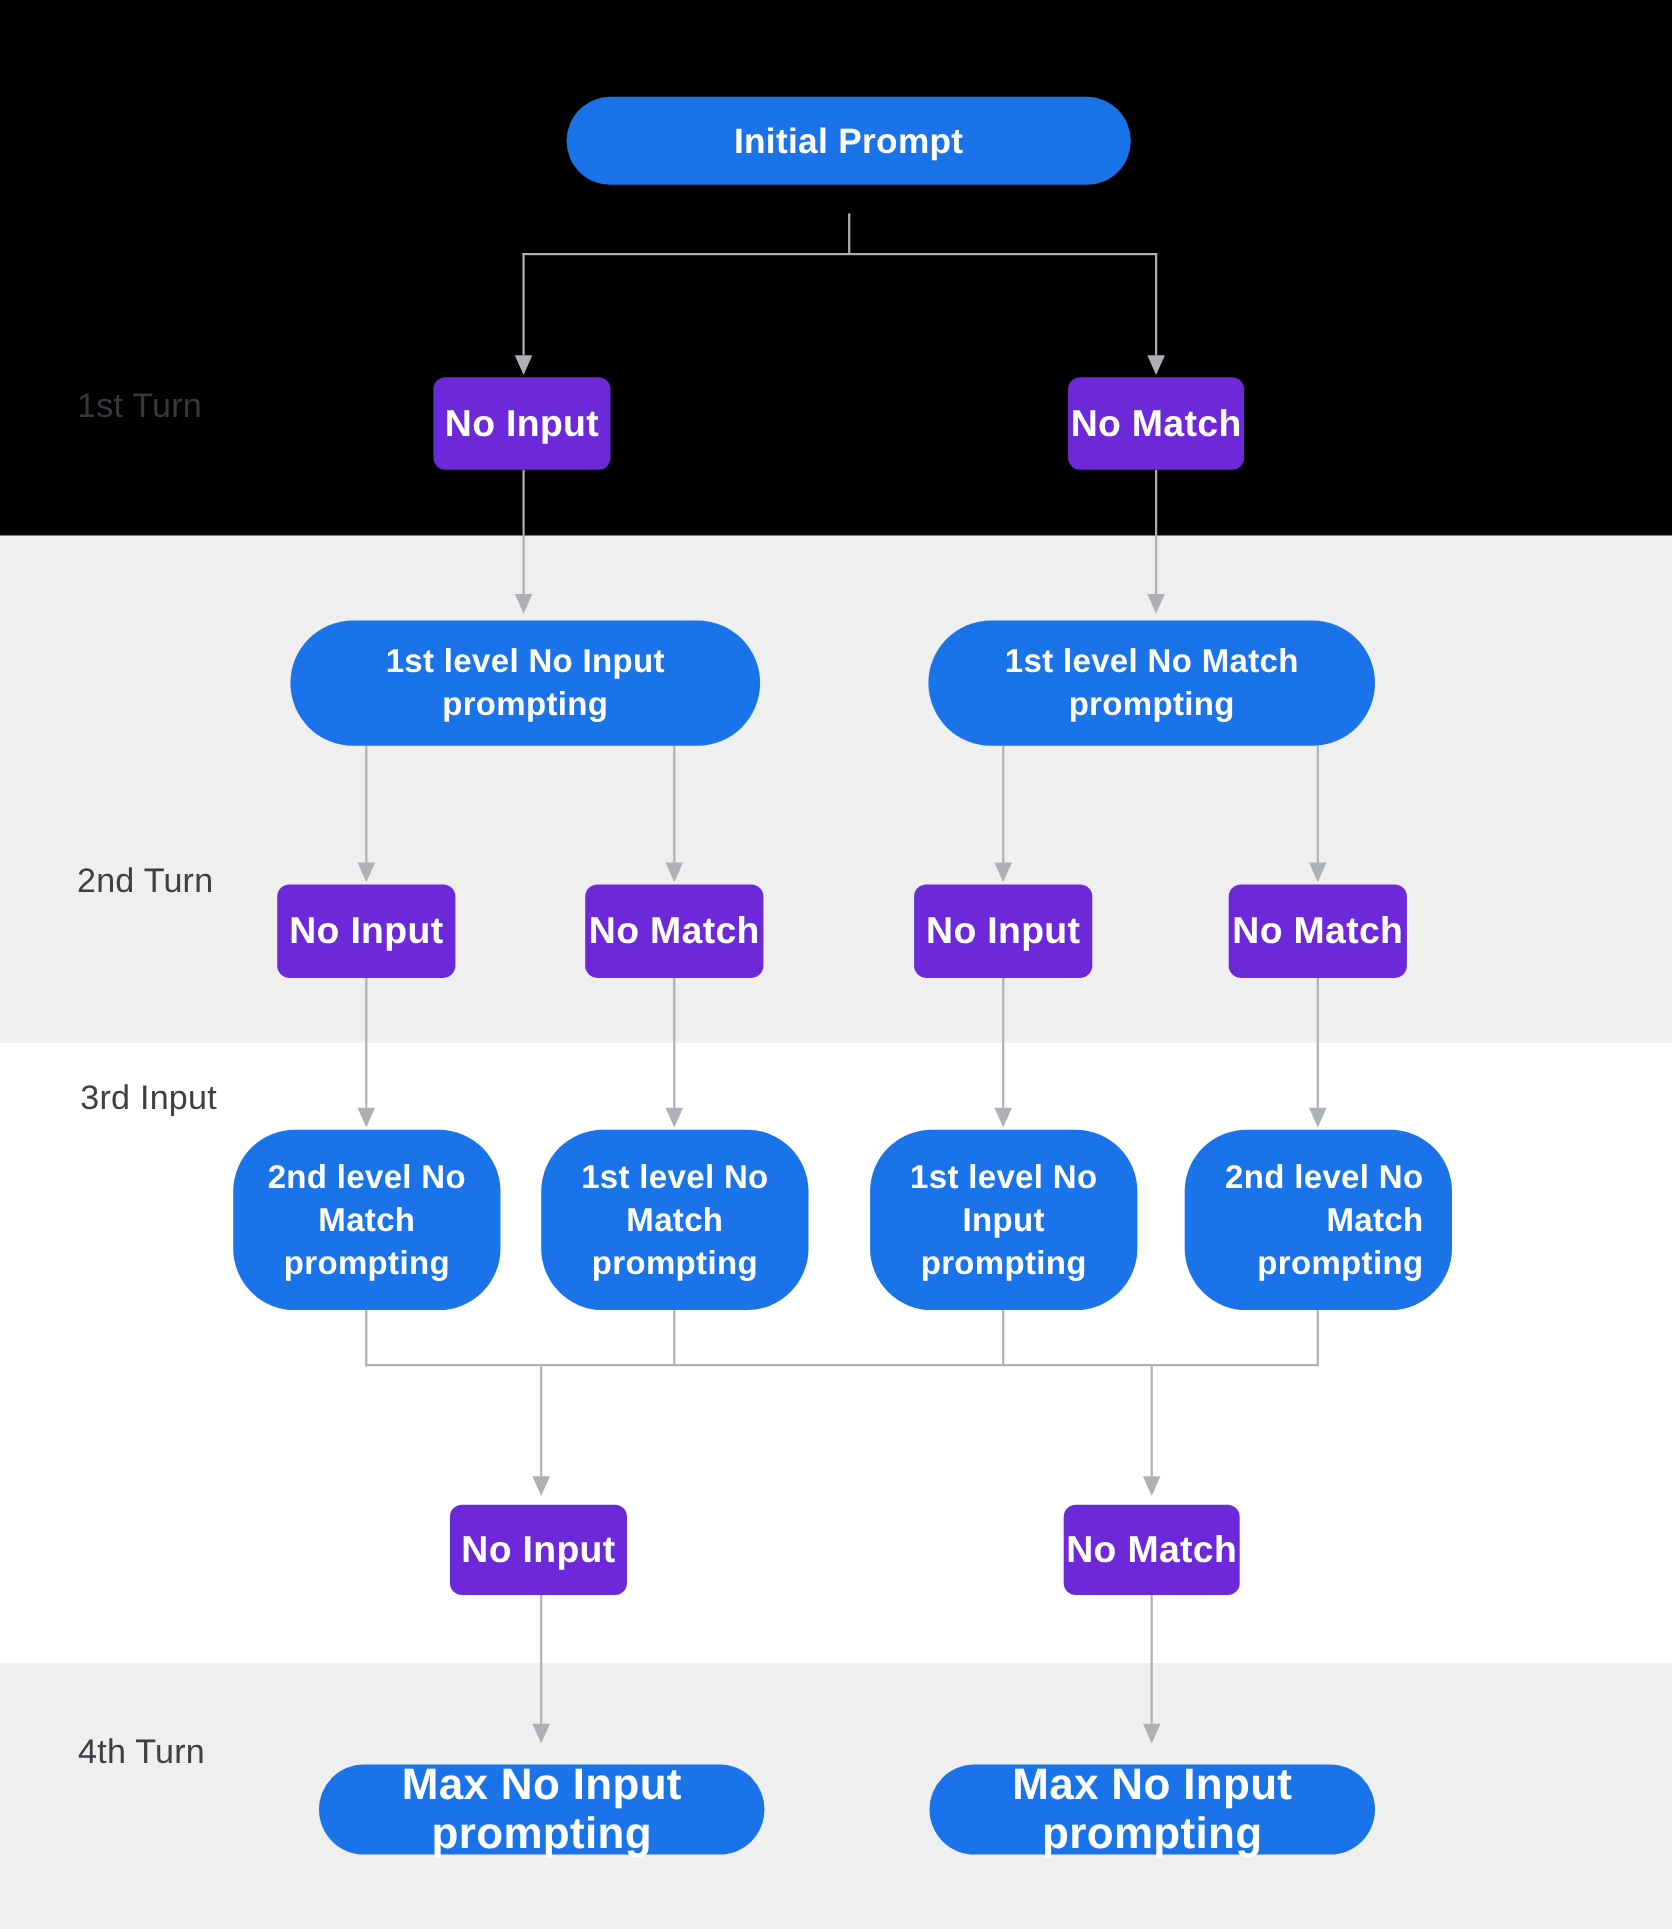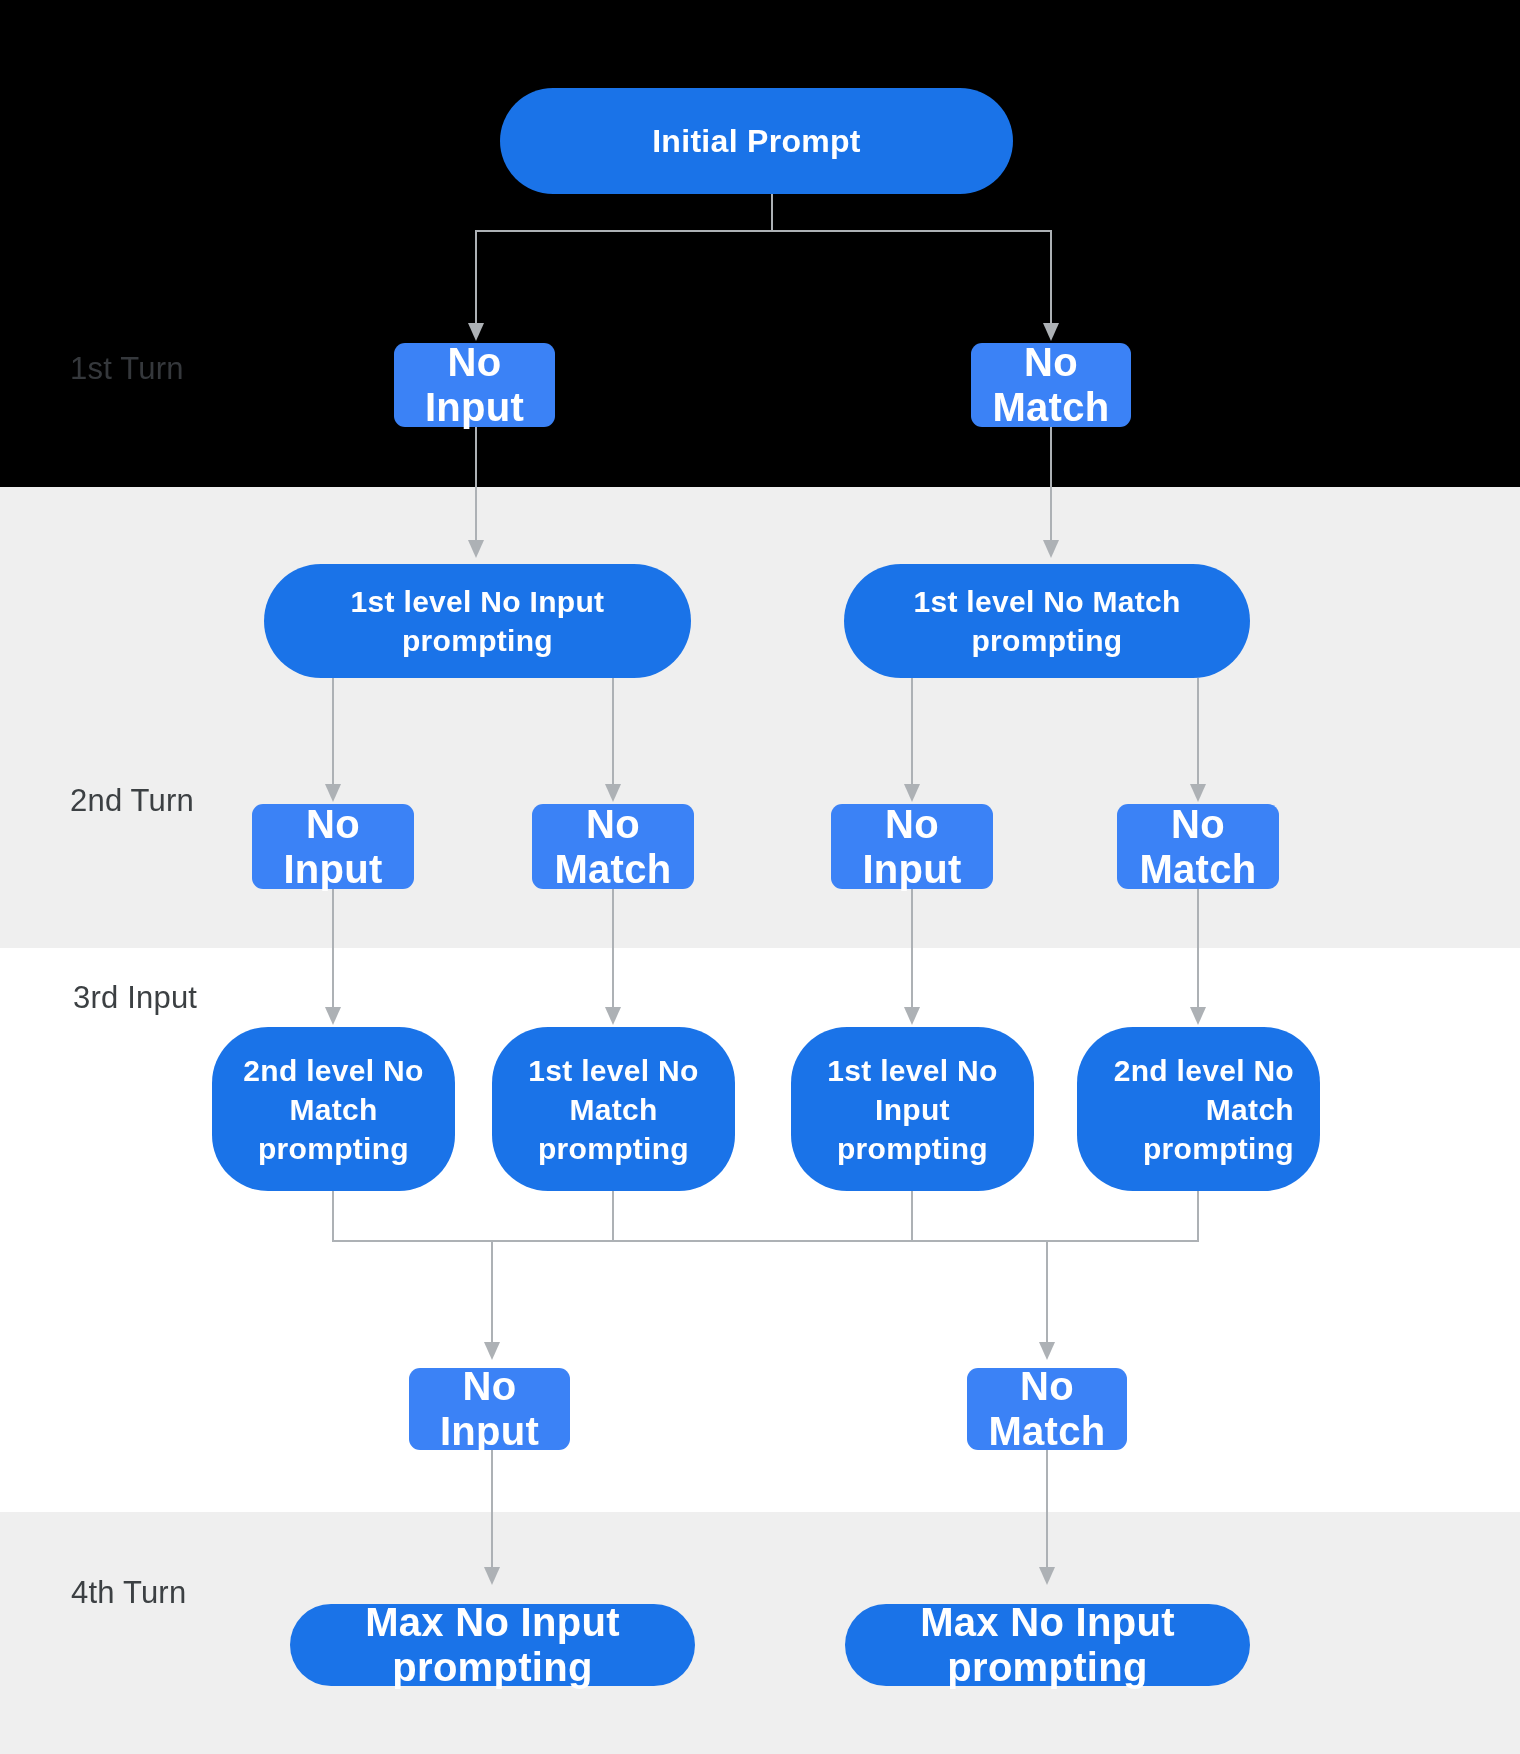--- a/index.html
+++ b/index.html
@@ -21,21 +21,21 @@
     color:#3c4043;letter-spacing:0.2px;white-space:nowrap;
   }
   .turn-label.on-dark{color:#35383c;}
 
   .node{
     position:absolute;display:flex;align-items:center;justify-content:center;
     text-align:center;color:#ffffff;font-weight:600;letter-spacing:0.3px;
     box-sizing:border-box;
   }
   .blue{background:#1a73e8;}
-  .green{background:#3b82f6;border-radius:11px;font-size:40px;}
+  .green{background:#6d28d9;border-radius:11px;font-size:34px;}
   .pill-lg{border-radius:53px;font-size:32px;}
   .pill-md{border-radius:57px;font-size:30px;line-height:39px;}
   .pill-sm{border-radius:41px;font-size:40px;margin-top:12px;}
   .round-box{border-radius:56px;font-size:30px;line-height:39px;}
 
   .line{position:absolute;background:#adb1b5;}
   .vl{width:2px;}
   .hl{height:2px;}
   .ah{
     position:absolute;width:0;height:0;
@@ -97,21 +97,21 @@
   <div class="line vl" style="left:491px;top:1242px;height:100px;"></div>
   <div class="ah" style="left:484px;top:1342px;"></div>
   <div class="line vl" style="left:1046px;top:1242px;height:100px;"></div>
   <div class="ah" style="left:1039px;top:1342px;"></div>
 
   <div class="line vl" style="left:491px;top:1450px;height:117px;"></div>
   <div class="ah" style="left:484px;top:1567px;"></div>
   <div class="line vl" style="left:1046px;top:1450px;height:117px;"></div>
   <div class="ah" style="left:1039px;top:1567px;"></div>
 
-  <div class="node blue pill-lg" style="left:500px;top:88px;width:513px;height:106px;">Initial Prompt</div>
+  <div class="node blue pill-lg" style="left:515px;top:88px;width:513px;height:80px;">Initial Prompt</div>
 
   <div class="node green" style="left:394px;top:343px;width:161px;height:84px;">No Input</div>
   <div class="node green" style="left:971px;top:343px;width:160px;height:84px;">No Match</div>
 
   <div class="node blue pill-md" style="left:264px;top:564px;width:427px;height:114px;padding:0 40px;">1st level No Input prompting</div>
   <div class="node blue pill-md" style="left:844px;top:564px;width:406px;height:114px;padding:0 40px;">1st level No Match prompting</div>
 
   <div class="node green" style="left:252px;top:804px;width:162px;height:85px;">No Input</div>
   <div class="node green" style="left:532px;top:804px;width:162px;height:85px;">No Match</div>
   <div class="node green" style="left:831px;top:804px;width:162px;height:85px;">No Input</div>

